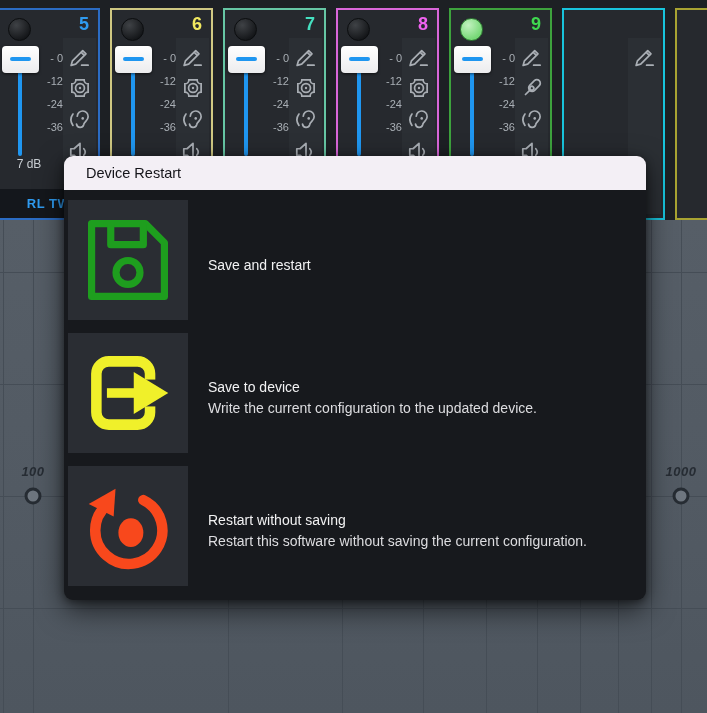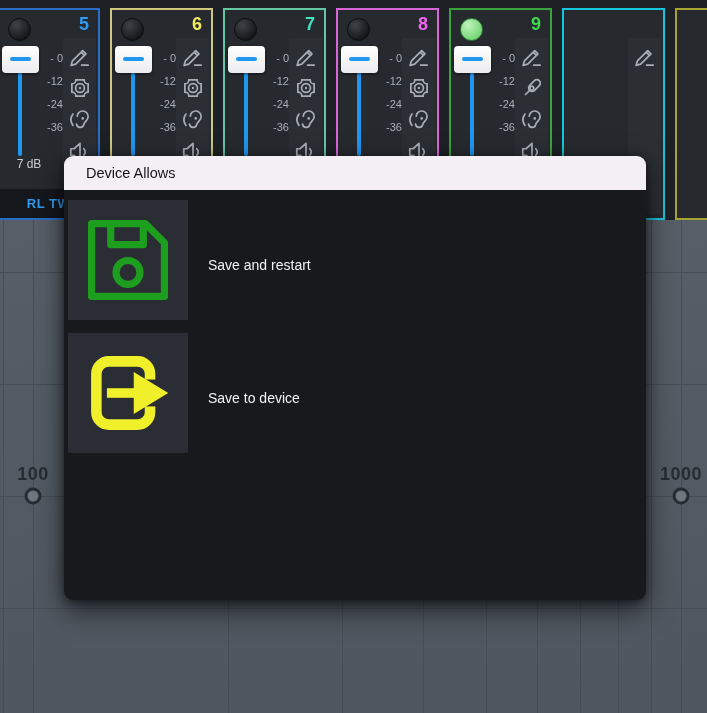--- a/index.html
+++ b/index.html
@@ -11,21 +11,21 @@
   }
   
   #plot{
     position:absolute;left:0;top:220px;width:707px;height:493px;
     background:linear-gradient(180deg,#565e67 0%,#525a63 55%,#4e565f 100%);
   }
   .vline{position:absolute;top:0;bottom:0;width:1px;background:#454d56;}
   .hline{position:absolute;left:0;right:0;height:1px;background:#454d56;}
   .freq-label{
     position:absolute;width:60px;text-align:center;
-    font-size:18px;font-weight:bold;color:#262c33;letter-spacing:.5px;
+    font-size:13px;font-weight:bold;color:#262c33;letter-spacing:.5px;font-style:italic;
   }
   .eq-node{
     position:absolute;width:11px;height:11px;border-radius:50%;
     background:#6e767f;border:3px solid #262c33;box-sizing:content-box;
     transform:translate(-50%,-50%);
   }
   
   #strip{position:absolute;left:0;top:0;width:707px;height:220px;background:#1d2024;}
   .channel{
     position:absolute;top:8px;height:208px;width:99px;
@@ -321,21 +321,21 @@
             <path d="M13.5 20.5 h6" stroke-linecap="round"></path>
           </svg>
         </div>
       </div>
     </div>
     <div class="channel" style="left: 675px; border-color: rgb(168, 163, 50);"></div>
   </div>
 
 <div id="dialog">
   <div id="dialog-header">
-    <span>Device Allows</span>
+    <span>Device Restart</span>
   </div>
   <div id="dialog-body">
 
     <div class="option-row">
       <div class="option-tile">
         <svg viewBox="0 0 96 96">
           <g fill="none" stroke="#1e9e1e" stroke-width="7.5" stroke-linejoin="round">
             <path d="M10 10 h56 l20 20 v56 h-76 z"></path>
             <path d="M30 11 v21 h34 v-21"></path>
             <circle cx="48" cy="61" r="12.5"></circle>
@@ -351,18 +351,32 @@
       <div class="option-tile">
         <svg viewBox="0 0 96 96">
           <rect x="15" y="15" width="56" height="66" rx="13" fill="none" stroke="#f0f02a" stroke-width="11"></rect>
           <rect x="58" y="34" width="20" height="28" fill="#2a2d33"></rect>
           <rect x="26" y="43" width="34" height="10" fill="#f0f02a"></rect>
           <polygon points="54,26 90,48 54,70" fill="#f0f02a"></polygon>
         </svg>
       </div>
       <div class="option-text">
         <div class="option-title">Save to device</div>
-      </div>
-    </div>
-
+        <div class="option-desc">Write the current configuration to the updated device.</div>
+      </div>
+    </div>
+
+    <div class="option-row">
+      <div class="option-tile">
+        <svg viewBox="0 0 96 96">
+          <path d="M64 21 A35 35 0 1 1 26 26" fill="none" stroke="#f8481c" stroke-width="11" stroke-linecap="round"></path>
+          <polygon points="7,25 35,9 33,38" fill="#f8481c"></polygon>
+          <ellipse cx="51" cy="55" rx="13" ry="15" fill="#f8481c"></ellipse>
+        </svg>
+      </div>
+      <div class="option-text">
+        <div class="option-title">Restart without saving</div>
+        <div class="option-desc">Restart this software without saving the current configuration.</div>
+      </div>
+    </div>
 
   </div>
 </div>
 
 </body></html>

